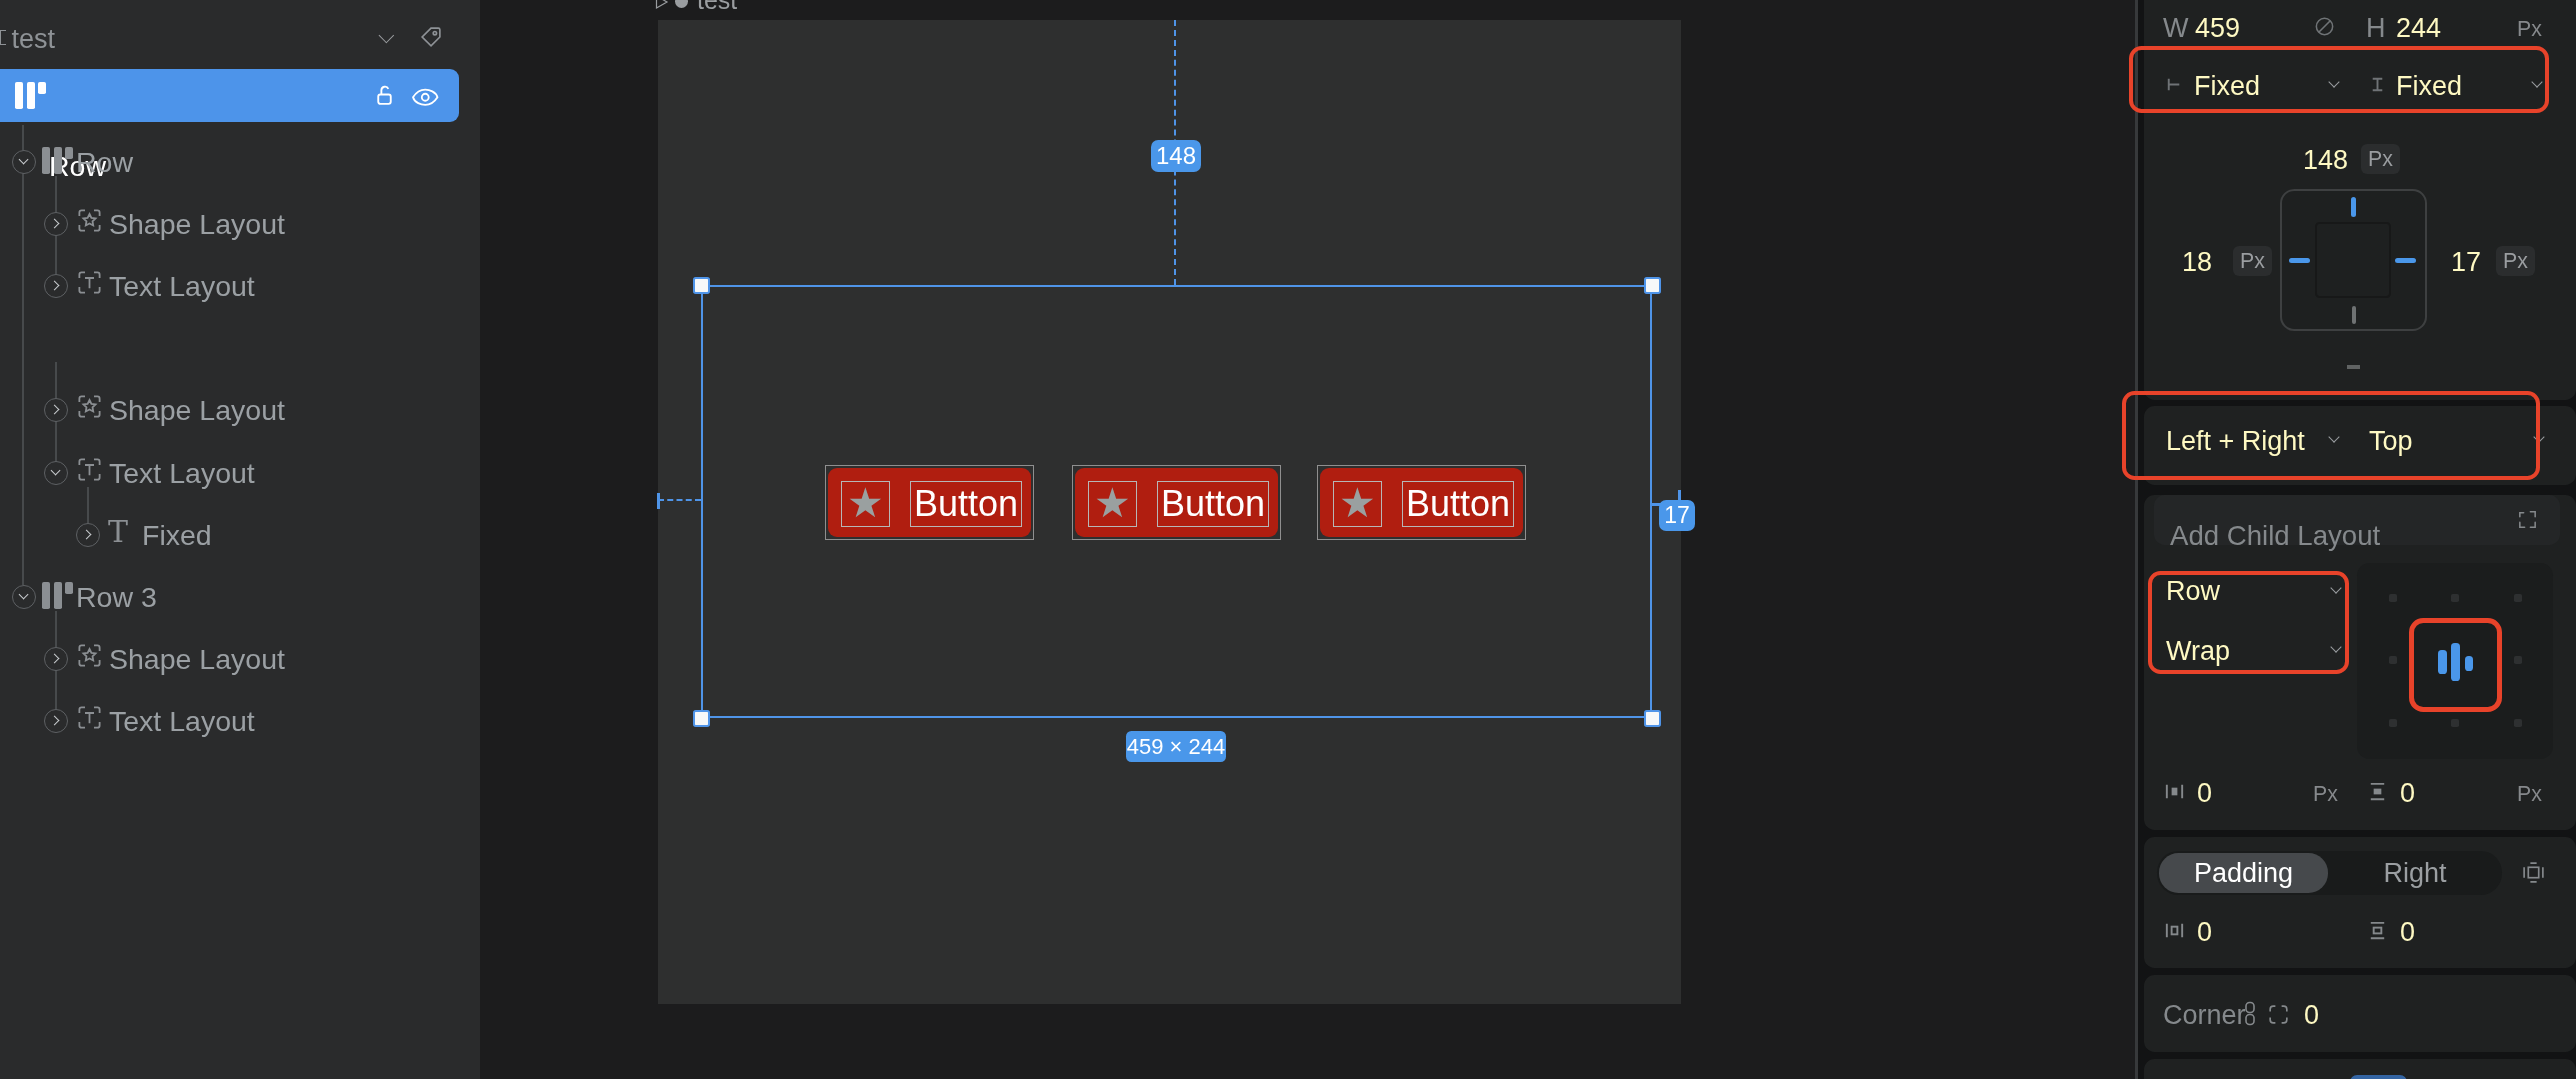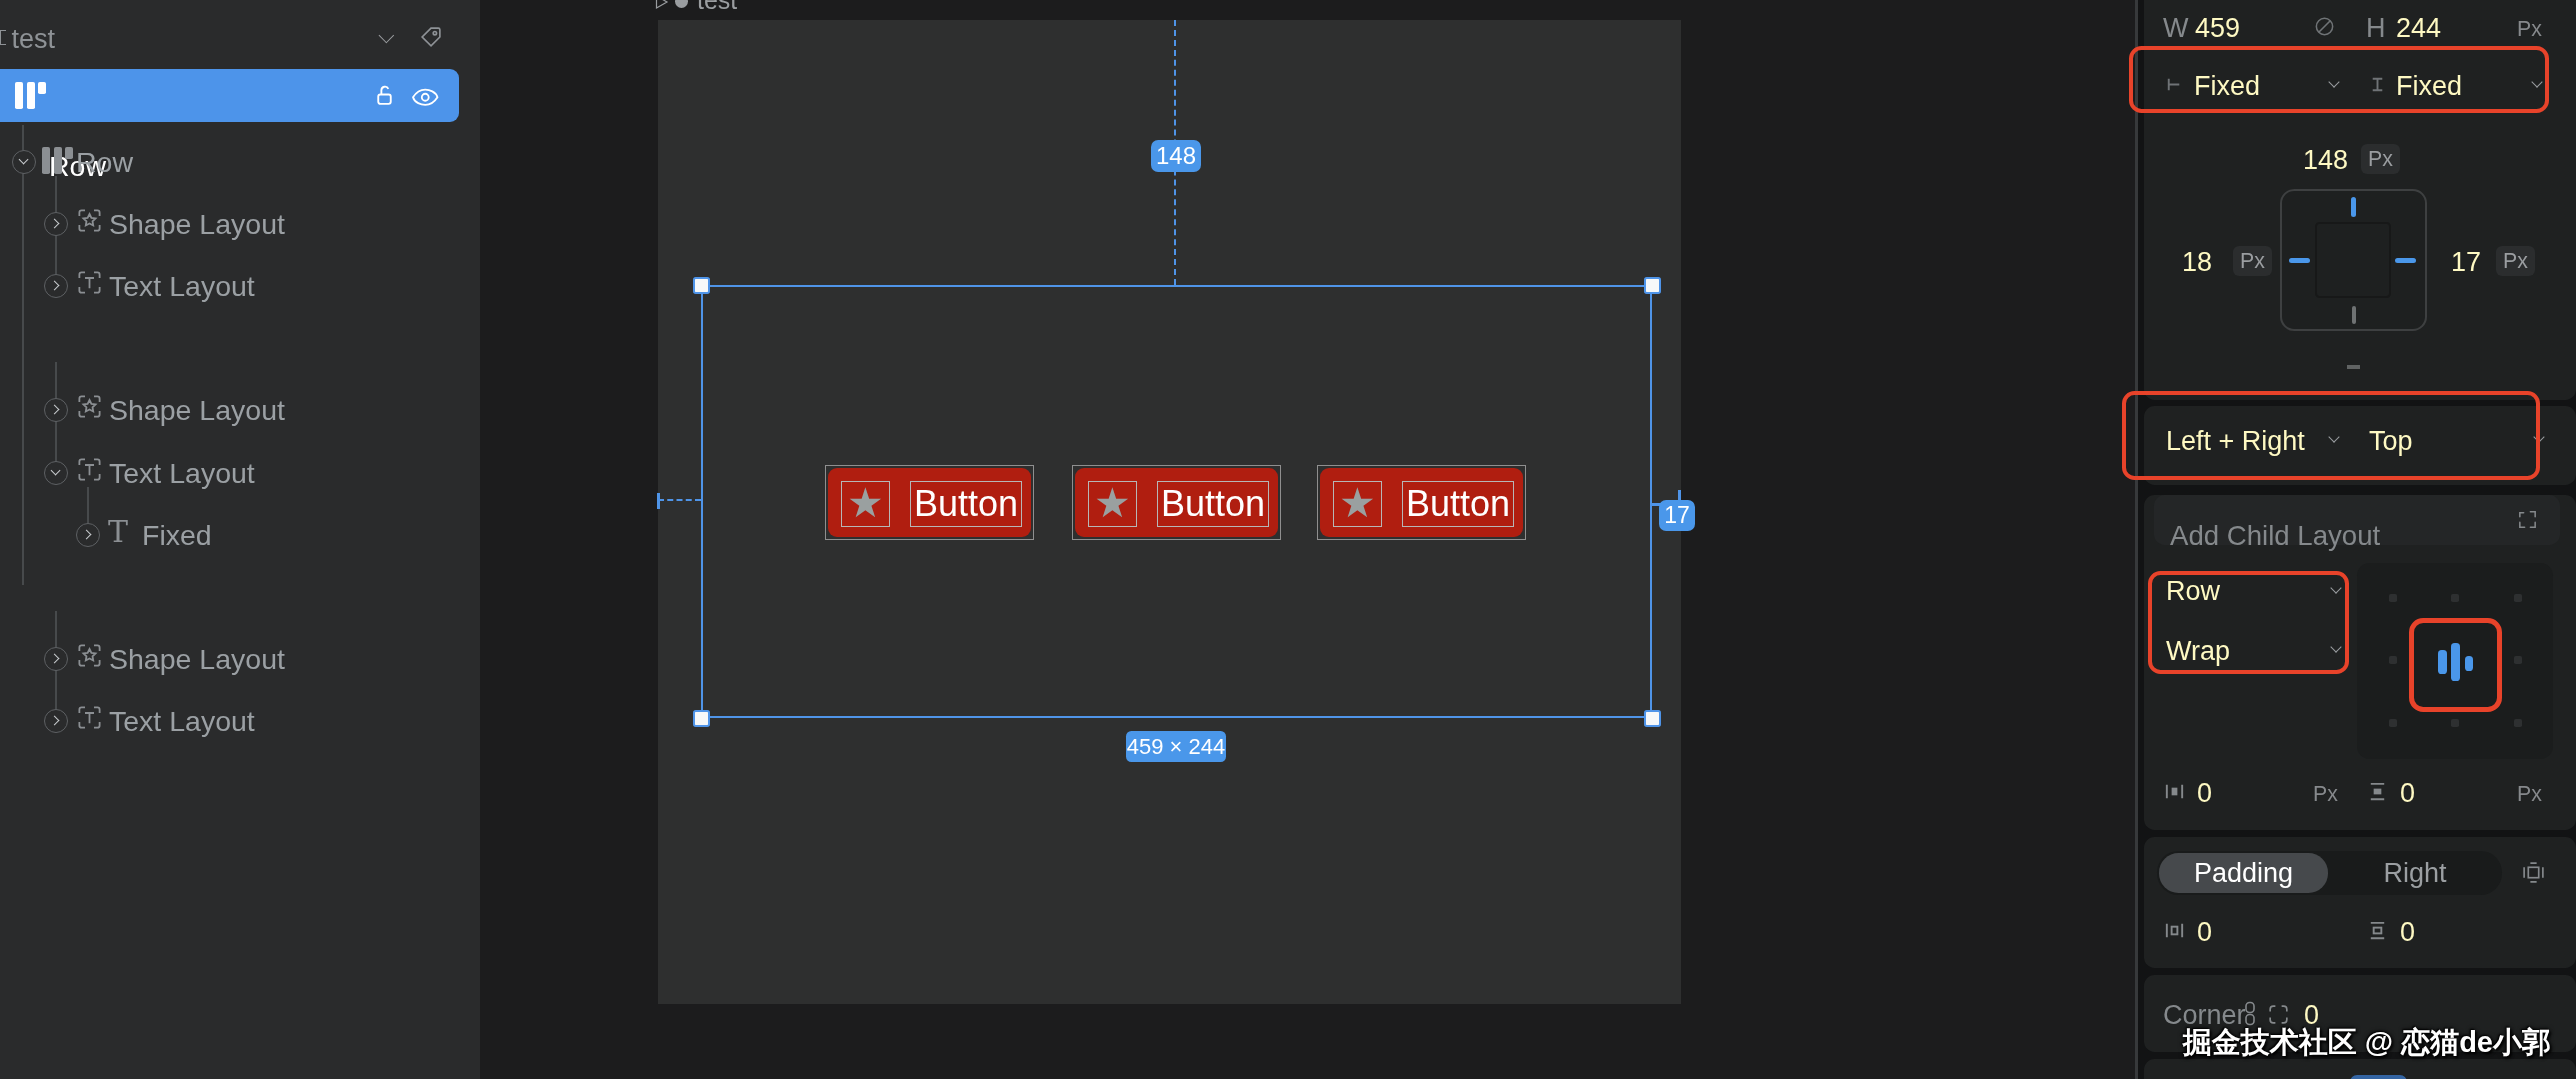--- a/index.html
+++ b/index.html
@@ -224,20 +224,31 @@
         </svg>
       <span class="tlabel">Text Layout</span>
     </div>
     <div class="trow lv3 cright" style="top:504px">
       <span class="cir">
           <i class="chev"></i>
         </span>
       <span class="ticon tserif" style="top:12.5px">T</span>
       <span class="tlabel">Fixed</span>
     </div>
+    <div class="trow lv1 cdown" style="top:566px">
+      <span class="cir">
+          <i class="chev"></i>
+        </span>
+      <span class="ticon rowbars gray" style="top:16px">
+          <i></i>
+          <i></i>
+          <i></i>
+        </span>
+      <span class="tlabel">Row 3</span>
+    </div>
     <div class="trow lv2 cright" style="top:628px">
       <span class="cir">
           <i class="chev"></i>
         </span>
       <svg class="ticon" style="width:27px;height:27px" viewBox="0 0 30 30" width="27" height="27">
           <use href="#sym-corners" class="sym"></use>
           <use href="#sym-star-sm" class="sym"></use>
         </svg>
       <span class="tlabel">Shape Layout</span>
     </div>
@@ -413,16 +424,15 @@
 
   <span class="plab" style="left:2163px;top:1000px">Corner</span>
   <svg class="abs" style="left:2242px;top:1000px;width:16px;height:27px" viewBox="0 0 18 30" width="16" height="27">
       <use href="#sym-link" class="sym" style="stroke:#85898c"></use>
     </svg>
   <svg class="abs" style="left:2266px;top:1002px;width:25px;height:25px" viewBox="0 0 28 28" width="25" height="25">
       <use href="#sym-radius" class="sym" style="stroke:#85898c"></use>
     </svg>
   <span class="pval" style="left:2304px;top:1000px">0</span>
 
-  <span id="watermark" class="abs">掘金技术社区 @ 恋猫de小郭</span>
 
 </div>
 
 
 </body></html>

